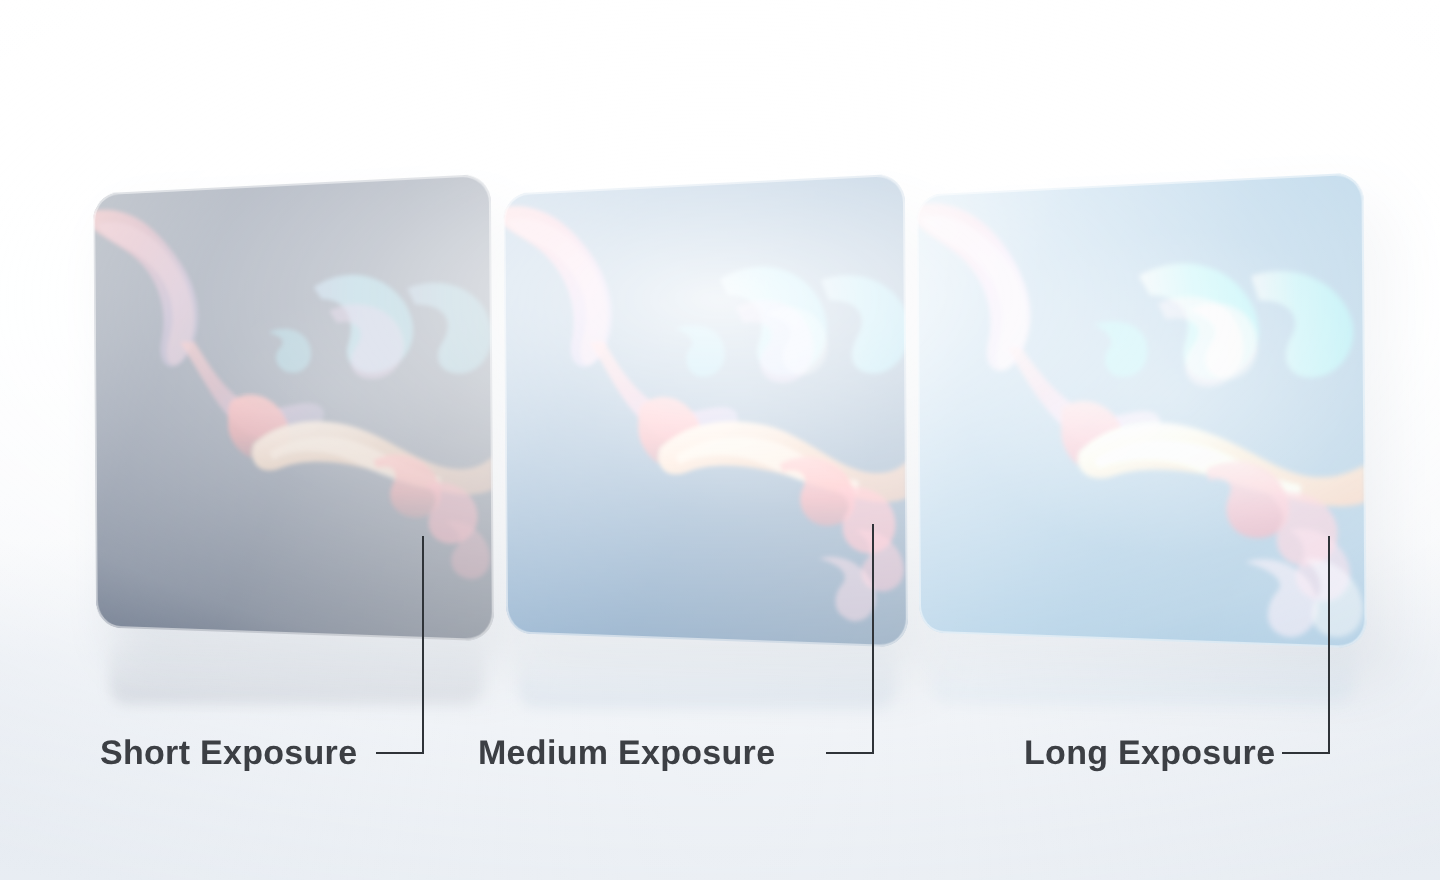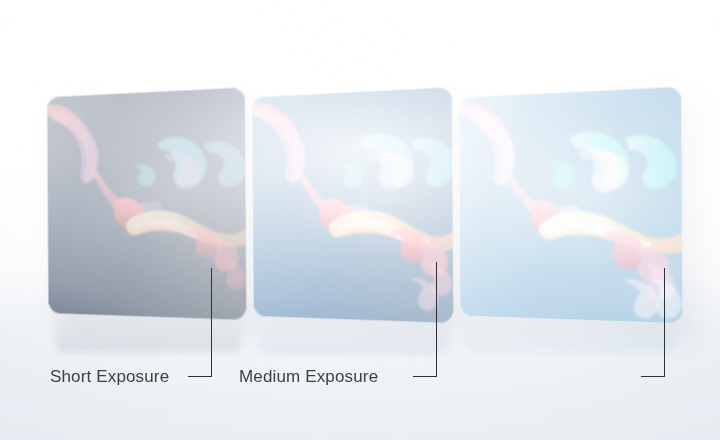--- a/index.html
+++ b/index.html
@@ -97,21 +97,21 @@
   
   .leader{position:absolute;pointer-events:none;}
   .leader .v{position:absolute;width:1px;background:#2f3338;}
   .leader .h{position:absolute;height:1px;background:#2f3338;}
 
   
   .label{
     position:absolute;
     color:#3c3f44;
     font-size:17px;
-    font-weight:400;
+    font-weight:700;
     letter-spacing:.15px;
     white-space:nowrap;
     line-height:1;
   }
 </style>
 </head>
 <body>
 
 <div id="stage">
 
@@ -301,14 +301,15 @@
     <div class="v" style="left:436px;top:262px;height:114px;"></div>
     <div class="h" style="left:413px;top:376px;width:24px;"></div>
   </div>
   <div class="leader" id="lead3">
     <div class="v" style="left:664px;top:268px;height:108px;"></div>
     <div class="h" style="left:641px;top:376px;width:24px;"></div>
   </div>
 
   <div class="label" style="left:50px;top:368px;">Short Exposure</div>
   <div class="label" style="left:239px;top:368px;">Medium Exposure</div>
+  <div class="label" style="left:512px;top:368px;">Long Exposure</div>
 
 </div>
 
 </body></html>

